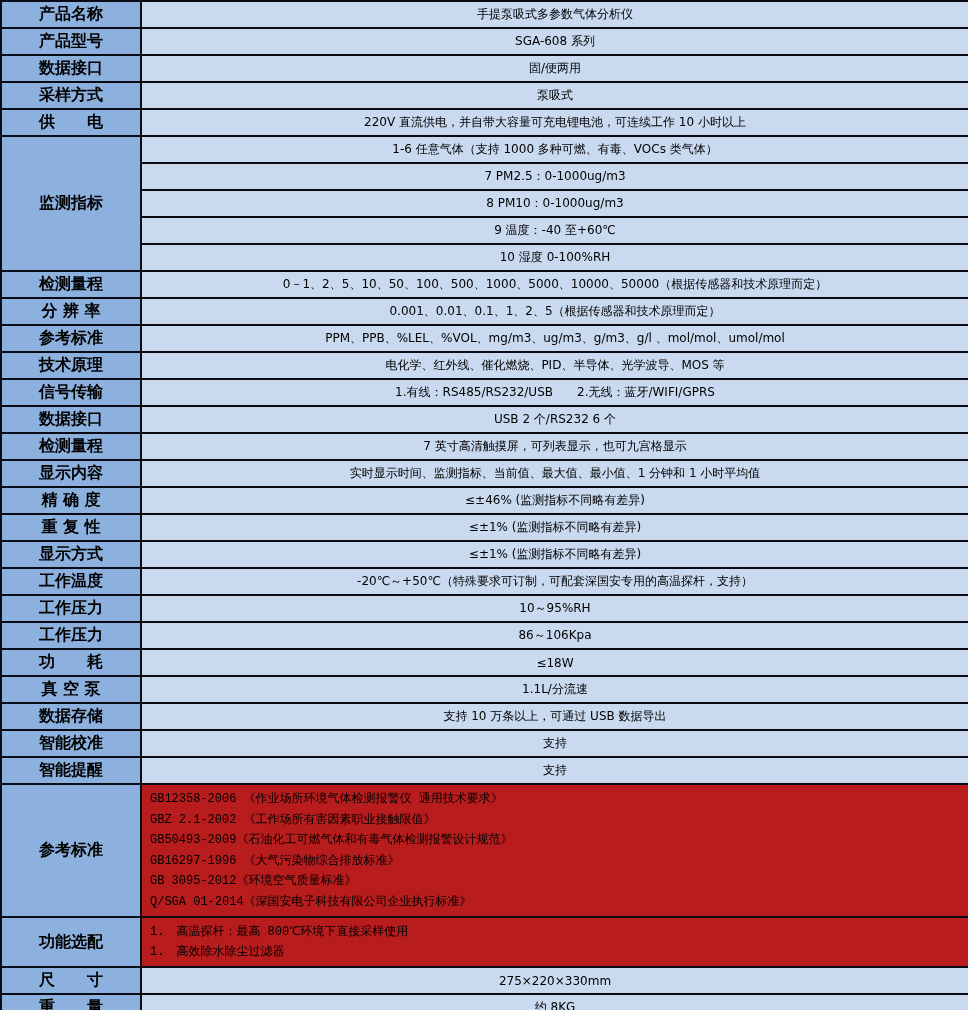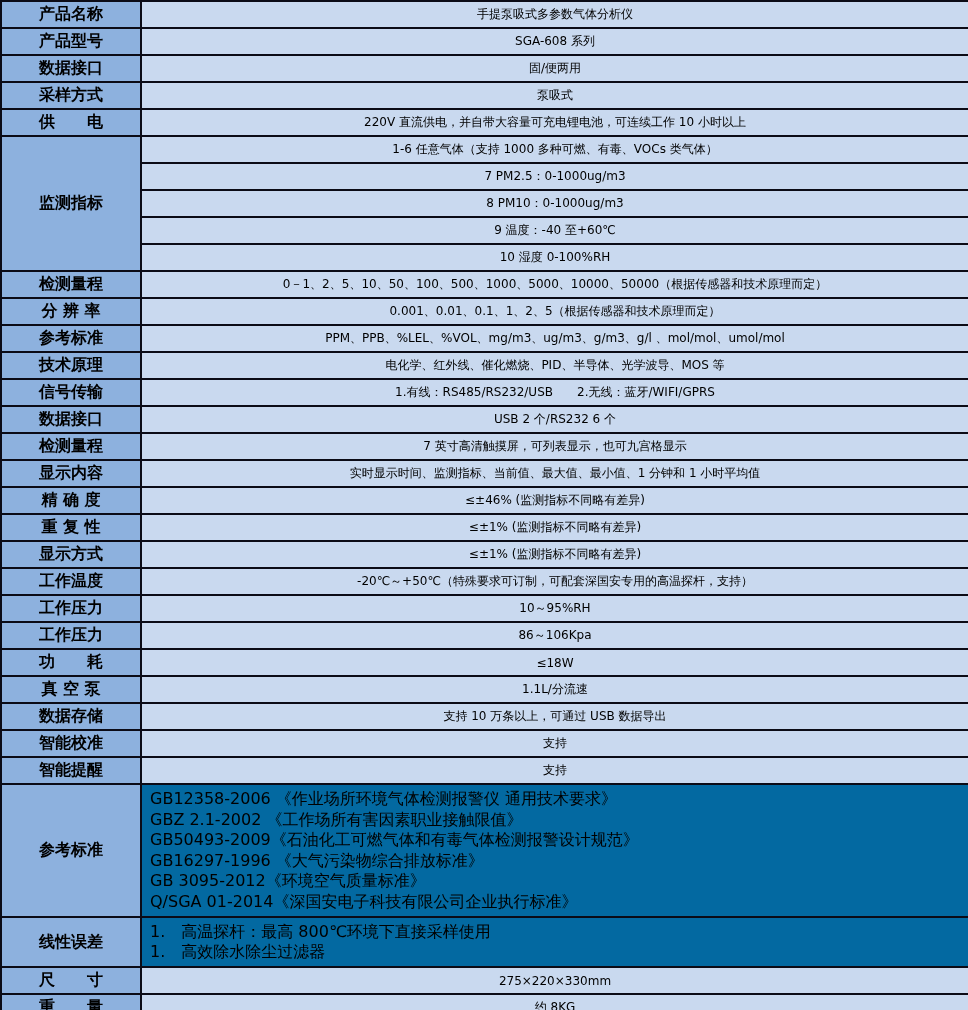--- a/index.html
+++ b/index.html
@@ -33,25 +33,26 @@
     padding: 0 4px;
   }
   td.val {
     background: #c9d9ef;
     font-size: 12px;
     text-align: center;
     padding: 0 8px;
     height: 25px;
   }
   td.val-multi {
-    background: #0369a1;
-    font-size: 16px;
+    background: #b91c1c;
+    font-size: 12px;
     text-align: left;
     padding: 4px 8px;
     vertical-align: middle;
+    font-family: Liberation Mono, monospace;
   }
   td.val-multi .line {
     line-height: 20px;
     white-space: nowrap;
   }
   td.val-multi.ref .line { line-height: 20.5px; }
 </style>
 </head>
 <body>
 
@@ -183,21 +184,21 @@
         <div class="line">GB12358-2006 《作业场所环境气体检测报警仪 通用技术要求》</div>
         <div class="line">GBZ 2.1-2002 《工作场所有害因素职业接触限值》</div>
         <div class="line">GB50493-2009《石油化工可燃气体和有毒气体检测报警设计规范》</div>
         <div class="line">GB16297-1996 《大气污染物综合排放标准》</div>
         <div class="line">GB 3095-2012《环境空气质量标准》</div>
         <div class="line">Q/SGA 01-2014《深国安电子科技有限公司企业执行标准》</div>
       </td>
     </tr>
 
     <tr>
-      <td class="lbl">线性误差</td>
+      <td class="lbl">功能选配</td>
       <td class="val-multi">
         <div class="line">1.　高温探杆：最高 800℃环境下直接采样使用</div>
         <div class="line">1.　高效除水除尘过滤器</div>
       </td>
     </tr>
 
     <tr>
       <td class="lbl">尺　　寸</td>
       <td class="val">275×220×330mm</td>
     </tr>

